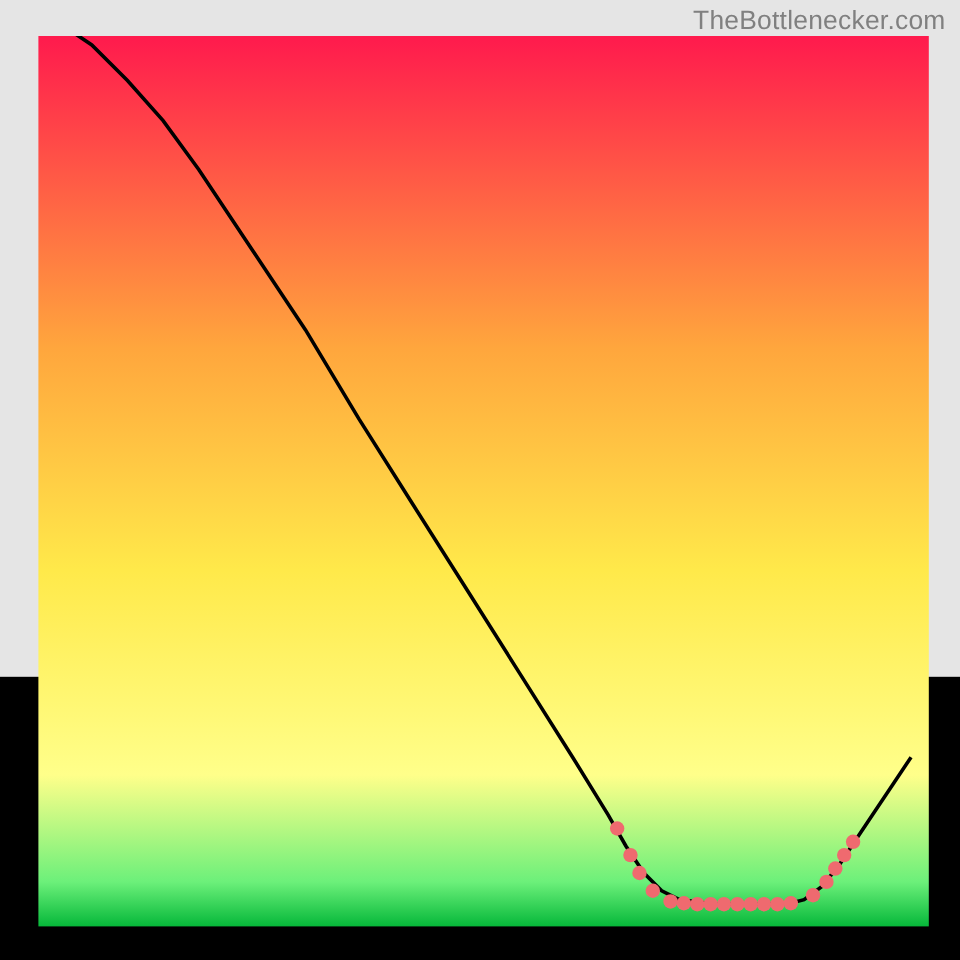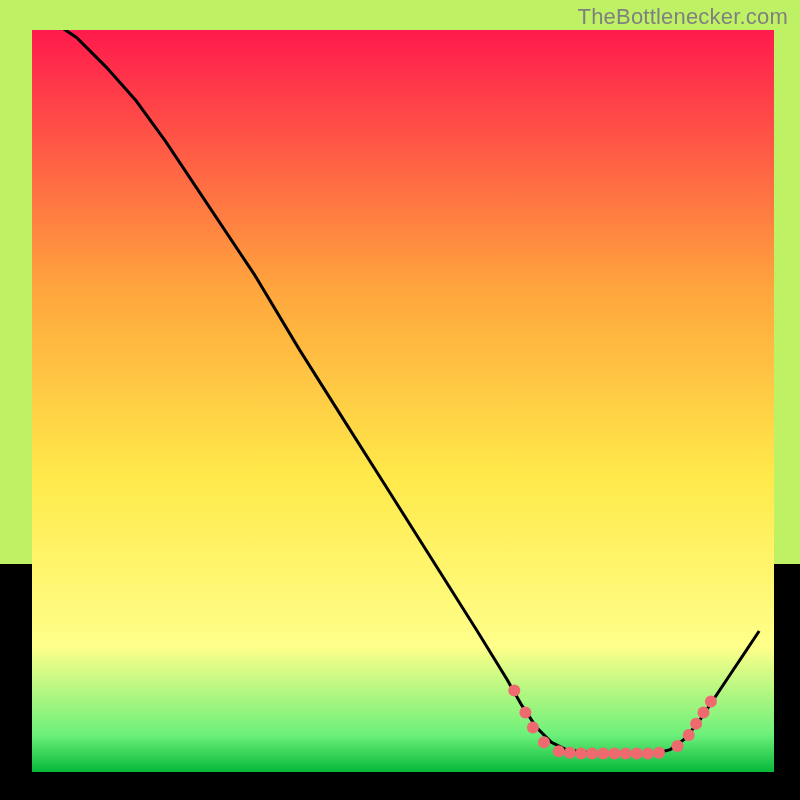--- a/index.html
+++ b/index.html
@@ -8,21 +8,21 @@
     width: 800px;
     height: 800px;
     background: #000;
     overflow: hidden;
     font-family: Arial, Helvetica, sans-serif;
   }
   .frame {
     position: relative;
     width: 800px;
     height: 564px;
-    background: #bef264;
+    background: #e5e5e5;
   }
   .attribution {
     position: absolute;
     top: 4px;
     right: 12px;
     color: #808080;
     font-size: 22px;
     letter-spacing: 0.2px;
     z-index: 50;
   }

